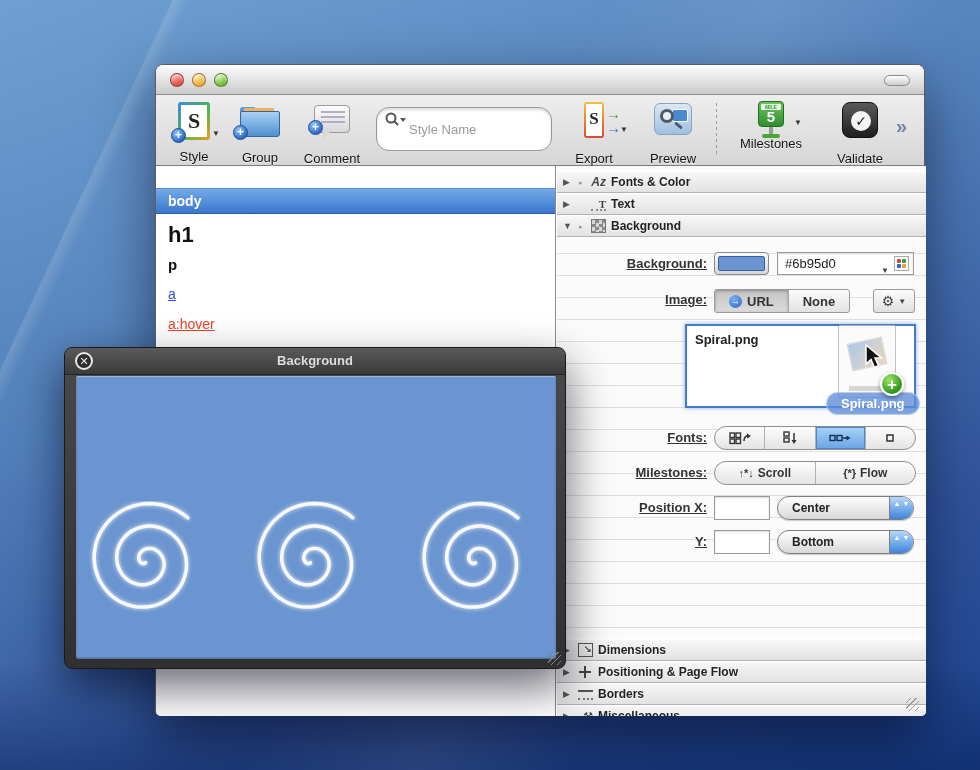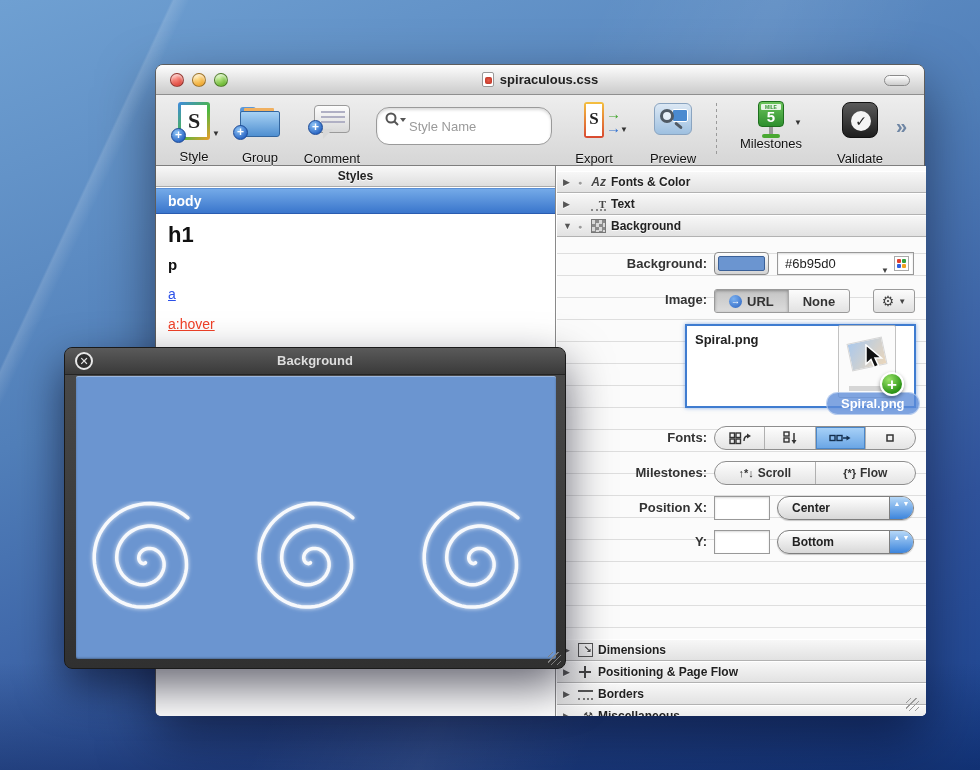--- a/index.html
+++ b/index.html
@@ -56,21 +56,21 @@
     background:linear-gradient(#a8d2f4,#4f8fd0);border:1px solid #33669f;}
   #icon-group .paper{position:absolute;left:4px;top:1px;width:30px;height:5px;background:#f0b060;border-radius:1px;}
   
   #icon-comment{left:158px;top:10px;width:36px;height:28px;background:linear-gradient(#fdfdfd,#d8d8d8);
     border:1px solid #9a9a9a;border-radius:4px;}
   #icon-comment::before{content:"";position:absolute;left:6px;top:5px;width:24px;height:2px;background:#b0b0c4;
     box-shadow:0 5px 0 #b0b0c4, 0 10px 0 #b0b0c4;}
   #icon-comment::after{content:"";position:absolute;left:8px;bottom:-7px;border:5px solid transparent;
     border-top-color:#d8d8d8;border-left-color:#d8d8d8;}
   
-  #search-wrap{left:220px;top:12px;width:176px;height:38px;}
+  #search-wrap{left:220px;top:12px;width:176px;height:44px;}
   #search-input{width:100%;height:100%;border-radius:13px;border:1px solid #9a9a9a;
     background:#fff;padding:0 10px 0 32px;font-size:13px;color:#444;outline:none;
     box-shadow:inset 0 2px 3px rgba(0,0,0,.15);}
   #search-input::placeholder{color:#9a9a9a;}
   #search-mag{position:absolute;left:9px;top:5px;}
   #search-label{left:220px;top:77px;width:176px;text-align:center;font-size:13px;color:#111;
     text-shadow:0 1px 0 rgba(255,255,255,.7);}
   
   #icon-export{left:428px;top:7px;width:20px;height:36px;padding:2px;
     background:linear-gradient(#f4c040,#d84830);border-radius:3px;}
@@ -134,21 +134,21 @@
   #icon-background{background:repeating-conic-gradient(#8a8a8a 0 25%,#d8d8d8 0 50%) 0 0/7px 7px;border:1px solid #777;}
   #icon-dimensions{border:1px solid #555;font-size:10px;line-height:12px;}
   #icon-positioning{position:relative;}
   #icon-positioning::before{content:"";position:absolute;left:6px;top:1px;width:2px;height:12px;background:#444;}
   #icon-positioning::after{content:"";position:absolute;left:1px;top:6px;width:12px;height:2px;background:#444;}
   #icon-borders{border-top:2px solid #555;border-bottom:2px dotted #777;height:10px;margin-top:2px;}
   #hdr-fonts{top:5px;} #hdr-text{top:27px;} #hdr-background{top:49px;}
   #hdr-dimensions{top:473px;} #hdr-positioning{top:495px;} #hdr-borders{top:517px;} #hdr-misc{top:539px;}
 
   .form-label{position:absolute;width:150px;text-align:right;font-size:13px;font-weight:bold;color:#333;
-    text-shadow:0 1px 0 rgba(255,255,255,.8);}
+    text-shadow:0 1px 0 rgba(255,255,255,.8);text-decoration:underline;}
   .lbl-bg{left:0;top:90px;} .lbl-img{left:0;top:126px;} .lbl-repeat{left:0;top:264px;}
   .lbl-attach{left:0;top:299px;} .lbl-posx{left:0;top:334px;} .lbl-posy{left:0;top:368px;}
 
   #color-well{left:157px;top:86px;width:55px;height:23px;border-radius:4px;border:1px solid #8a8a8a;
     background:linear-gradient(#fcfcfc,#d4d4d4);padding:3px;}
   #color-well-swatch{width:100%;height:100%;border-radius:2px;border:1px solid #3a6098;}
   #hex-combo{left:220px;top:86px;width:137px;height:23px;border:1px solid #999;background:#fff;
     font-size:13px;color:#222;line-height:21px;padding-left:7px;box-shadow:inset 0 1px 2px rgba(0,0,0,.15);}
   #hex-dd{position:absolute;right:24px;top:7px;font-size:8px;color:#444;}
   #palette-icon{position:absolute;right:4px;top:3px;width:15px;height:15px;border:1px solid #aaa;background:#fff;
@@ -236,21 +236,20 @@
 <body>
 
 <div id="stage">
 
   <div class="abs" id="main-window">
 
     <div class="abs" id="titlebar">
       <div class="abs traffic" id="tl-close"></div>
       <div class="abs traffic" id="tl-min"></div>
       <div class="abs traffic" id="tl-zoom"></div>
-      <div class="abs" id="window-title"><span id="doc-icon"></span><span>spiraculous.css</span></div>
       <div class="abs" id="toolbar-pill"></div>
     </div>
 
     <div class="abs" id="toolbar">
       <div class="abs tool" id="icon-style">
         <div class="inner">S</div>
         <div class="badge-plus">+</div>
         <div class="dd-arrow" style="right:-10px;bottom:2px;">▼</div>
         <div class="tool-label">Style</div>
       </div>
@@ -303,21 +302,20 @@
       <div class="abs tool" id="icon-validate">
         <div class="circ">✓</div>
         <div class="tool-label" style="top:48px;">Validate</div>
       </div>
       <div class="abs" id="toolbar-overflow">»</div>
     </div>
 
     <div class="abs" id="content">
 
       <div class="abs" id="styles-pane">
-        <div class="pane-header">Styles</div>
         <div class="style-row" id="row-body">body</div>
         <div class="style-row" id="row-h1">h1</div>
         <div class="style-row" id="row-p">p</div>
         <div class="style-row" id="row-a">a</div>
         <div class="style-row" id="row-ahover">a:hover</div>
       </div>
 
       <div class="abs" id="inspector-pane">
 
         <div class="section-header" id="hdr-fonts">

